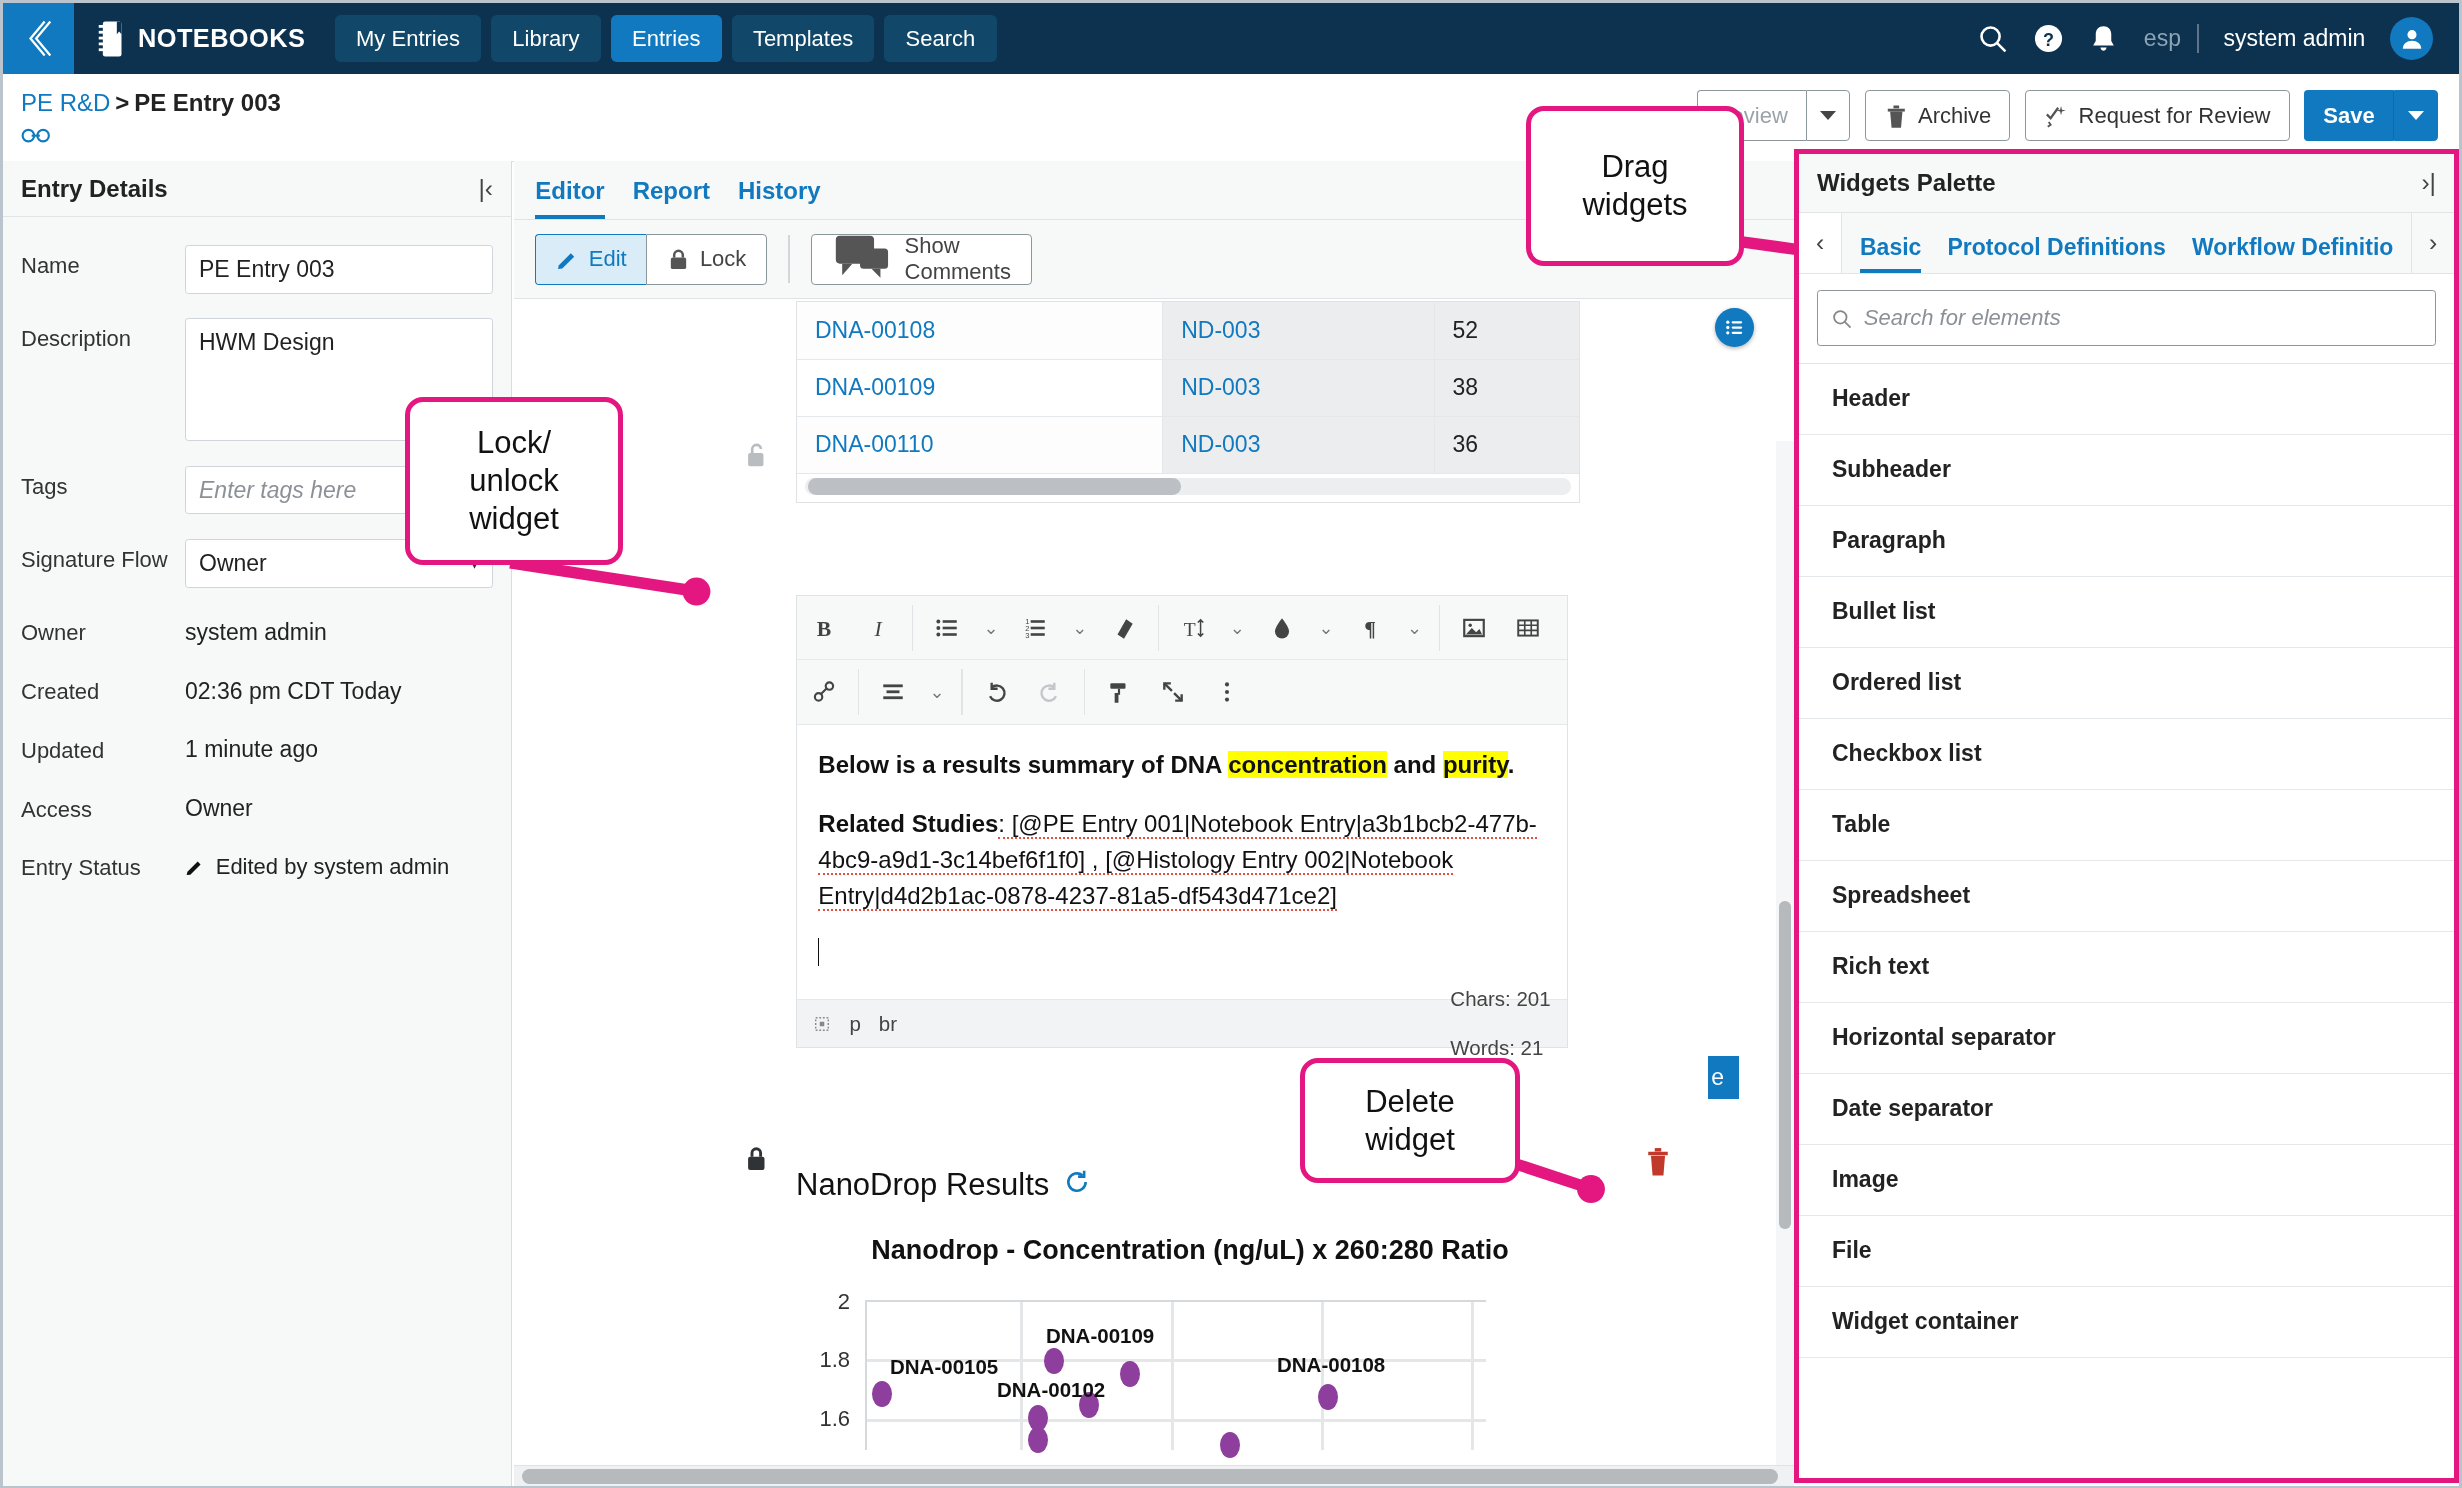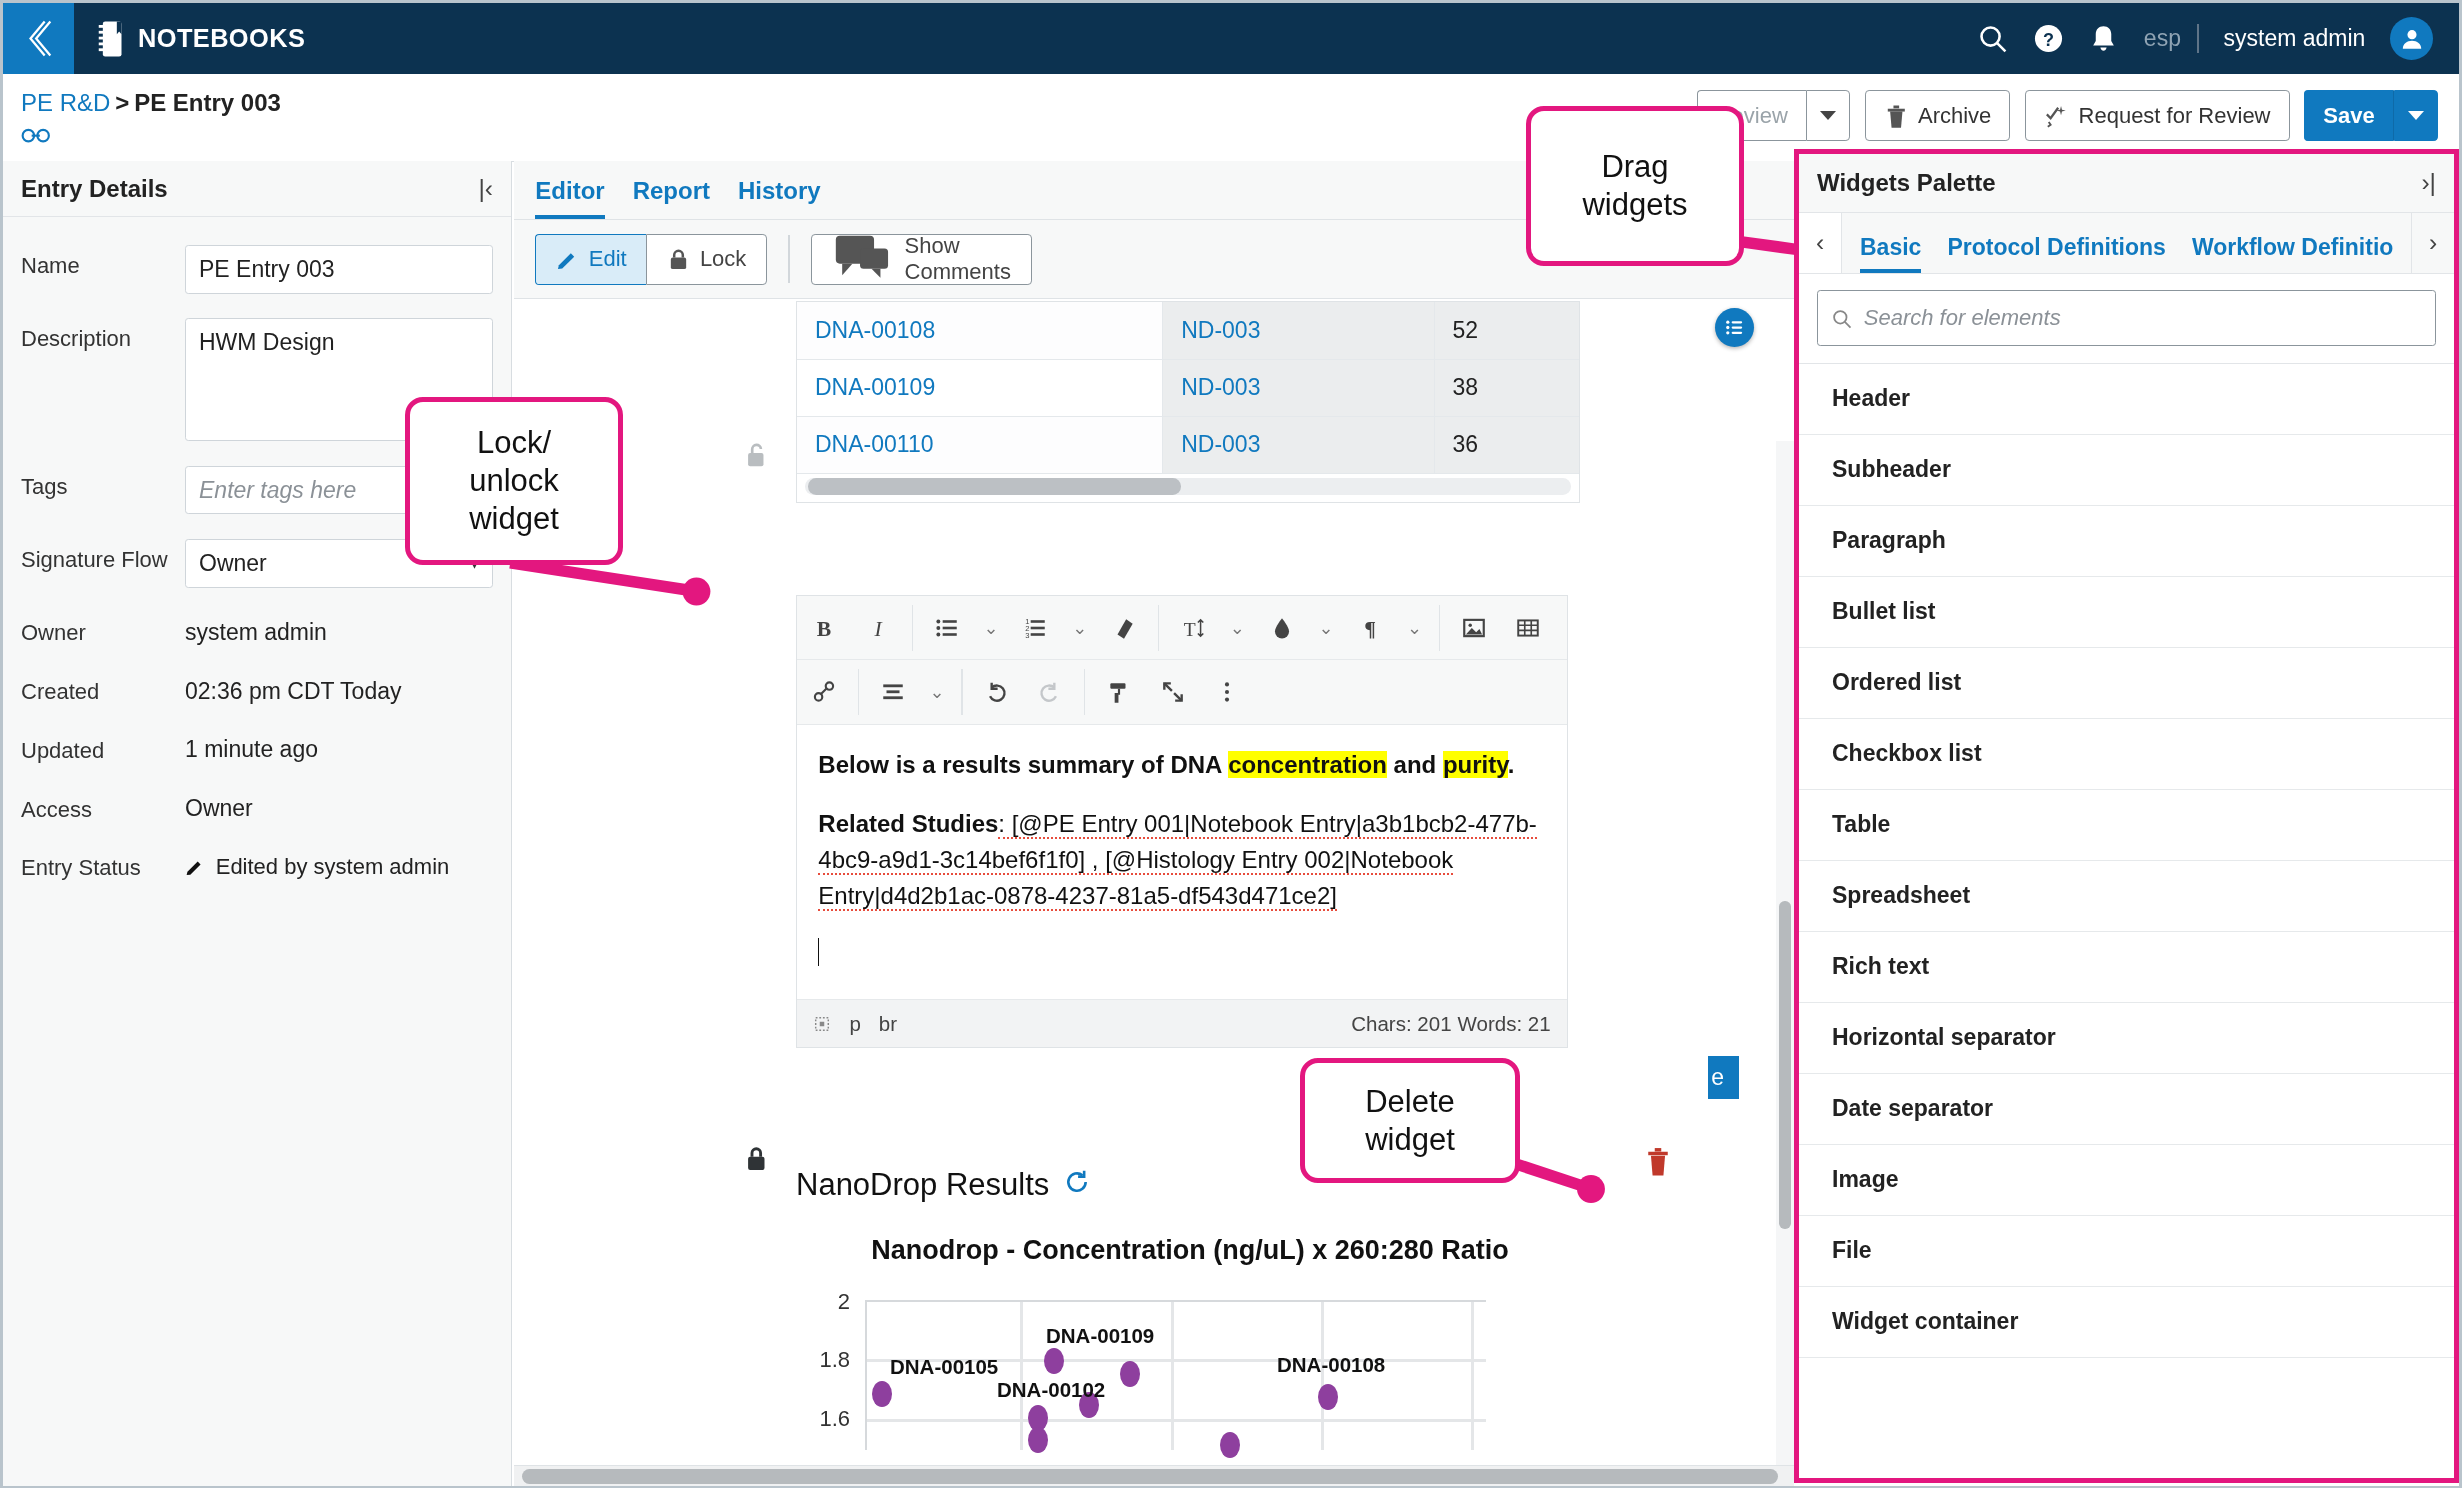--- a/index.html
+++ b/index.html
@@ -243,21 +243,21 @@
            word-break: break-word; }
   .hl { background: #ffff00; }
   .spell { border-bottom: 2.5px dotted #e74c3c; }
   .caret-line { margin-top: 24.6px; font-size: 24px; color:#111;
                 border-left: 1.6px solid #111; height: 28px; width: 1.6px; }
   .rt-status {
     display: flex; align-items: center; height: 48px;
     background: #f2f3f4; border-top: 1.6px solid #e6e9eb;
     padding: 0 16.4px; font-size: 20.5px; color: #444; gap: 18px;
   }
-  .rt-status .right { margin-left:auto; display:flex; gap: 6px; }
+  .rt-status .right { margin-left:auto; display:flex; gap: 25px; flex-direction: column; }
 
   
   .nanosec { position: absolute; left: 282px; top: 866px; width: 788px; }
   .nano-title { font-size: 31px; color:#111; display:flex; align-items:center; gap:14.8px; }
   .nano-refresh { cursor:pointer; }
   .nano-refresh svg { width: 26px; height: 26px; }
   .chart-title { font-size: 27px; font-weight:bold; color:#111;
                  text-align:center; margin-top: 32px; }
   .chart-area { position: relative; margin-top: 19.7px; height: 164px; }
   .chart-plot {
@@ -355,20 +355,27 @@
       <svg class="brand-icon" viewBox="0 0 24 32">
         <rect x="5" y="1" width="16" height="30" rx="2" fill="#fff"></rect>
         <rect x="1.5" y="4" width="4" height="2.4" fill="#fff"></rect>
         <rect x="1.5" y="9" width="4" height="2.4" fill="#fff"></rect>
         <rect x="1.5" y="14" width="4" height="2.4" fill="#fff"></rect>
         <rect x="1.5" y="19" width="4" height="2.4" fill="#fff"></rect>
         <rect x="1.5" y="24" width="4" height="2.4" fill="#fff"></rect>
         <path d="M17 1 L21 1 L21 12 L19 9.5 L17 12 Z" fill="#0c3250"></path>
       </svg>
       <div class="brand-text">NOTEBOOKS</div>
+    </div>
+    <div class="nav-tabs">
+      <div class="nav-tab">My Entries</div>
+      <div class="nav-tab">Library</div>
+      <div class="nav-tab active">Entries</div>
+      <div class="nav-tab">Templates</div>
+      <div class="nav-tab">Search</div>
     </div>
     <div class="nav-right">
       <span class="nav-icon">
         <svg viewBox="0 0 24 24">
             <circle cx="10.5" cy="10.5" r="7" fill="none" stroke="#fff" stroke-width="2"></circle>
             <path d="M15.6 15.6 L22 22" stroke="#fff" stroke-width="2" fill="none"></path>
           </svg>
       </span>
       <span class="nav-icon">
         <svg viewBox="0 0 24 24">

